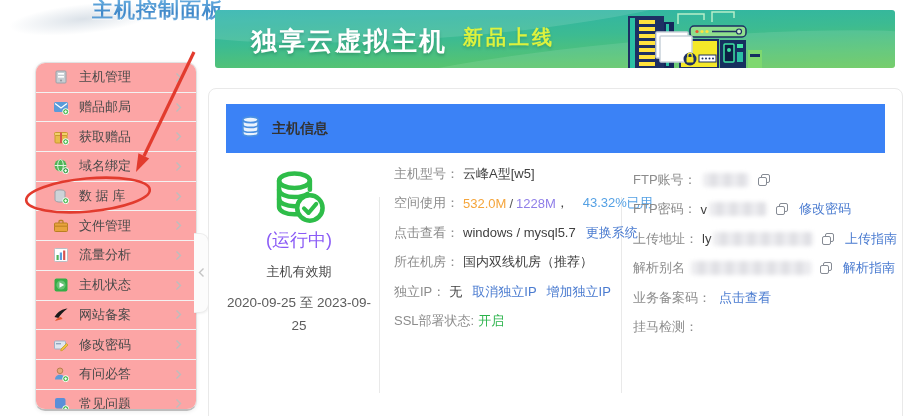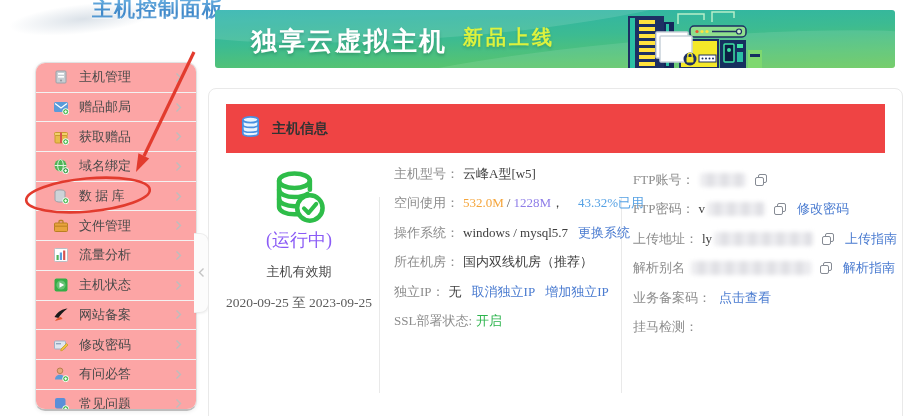--- a/index.html
+++ b/index.html
@@ -1,17 +1,17 @@
 <!DOCTYPE html>
 <html><head>
 <meta charset="utf-8">
 <style>
   html,body{margin:0;padding:0;}
   .page{position:relative;width:910px;height:416px;overflow:hidden;background:#fff;
-        font-family:Liberation Serif, serif;color:#333;}
+        font-family:Liberation Sans, sans-serif;color:#333;}
 
   
   .title-swoosh{position:absolute;left:8px;top:4px;width:150px;height:30px;
     background:radial-gradient(ellipse at 50% 50%, rgba(190,202,214,.55), rgba(190,202,214,0) 70%);
     transform:rotate(-6deg);}
   .panel-title{position:absolute;left:92px;top:-7px;margin:0;font-size:21px;font-weight:bold;
     letter-spacing:1px;line-height:1.6;
     background:linear-gradient(180deg,#7cc0ea 0%,#3d86c8 60%,#9fd3f2 100%);
     -webkit-background-clip:text;background-clip:text;color:transparent;
     filter:drop-shadow(0 1px 0 rgba(255,255,255,.9));white-space:nowrap;}
@@ -39,21 +39,21 @@
   .banner-text{position:absolute;left:36px;top:14px;display:flex;gap:16px;z-index:2;white-space:nowrap;}
   .banner-title{font-size:26px;font-weight:bold;color:#fff;letter-spacing:2px;
     text-shadow:0 2px 3px rgba(0,70,50,.28);}
   .banner-badge{font-size:20px;font-weight:bold;color:#ddf23d;letter-spacing:3px;
     text-shadow:0 2px 3px rgba(0,70,50,.22);}
   .banner-art{position:absolute;left:405px;bottom:0;z-index:1;}
 
   
   .card{position:absolute;left:208px;top:88px;width:693px;height:340px;background:#fff;
     border:1px solid #e9e9e9;border-radius:8px;}
-  .card-head{position:absolute;left:17px;top:15px;right:17px;height:49px;background:#ef4444;
+  .card-head{position:absolute;left:17px;top:15px;right:17px;height:49px;background:#3b82f6;
     display:flex;align-items:center;padding-left:13px;gap:10px;}
   .card-head-title{font-size:14px;font-weight:bold;color:#333;}
   .vdiv{position:absolute;top:108px;width:1px;height:196px;background:#e9e9e9;}
   .vdiv1{left:170px;} .vdiv2{left:412px;}
 
   .col-left{position:absolute;left:12px;top:80px;width:156px;text-align:center;}
   .dbicon-green{display:block;margin:0 auto;}
   .status-green{margin-top:1px;font-size:18px;color:#8b5cf6;}
   .validity-label{margin-top:11px;font-size:13px;color:#4a4a4a;}
   .validity-value{margin:11px auto 0;width:152px;font-size:13.5px;color:#5c5c5c;line-height:1.7;}
@@ -380,21 +380,21 @@
       </div>
       <div class="row">
         <span class="lbl">空间使用：</span>
         <span class="orange">532.0M</span>
         <span class="sep">/</span>
         <span class="purple">1228M</span>
         <span class="val">，</span>
         <span class="ltblue">43.32%已用</span>
       </div>
       <div class="row">
-        <span class="lbl">操作系统：</span>
+        <span class="lbl">点击查看：</span>
         <span class="val">windows / mysql5.7</span>
         <a class="lnk">更换系统</a>
       </div>
       <div class="row">
         <span class="lbl">所在机房：</span>
         <span class="val">国内双线机房（推荐）</span>
       </div>
       <div class="row">
         <span class="lbl">独立IP：</span>
         <span class="val">无</span>

